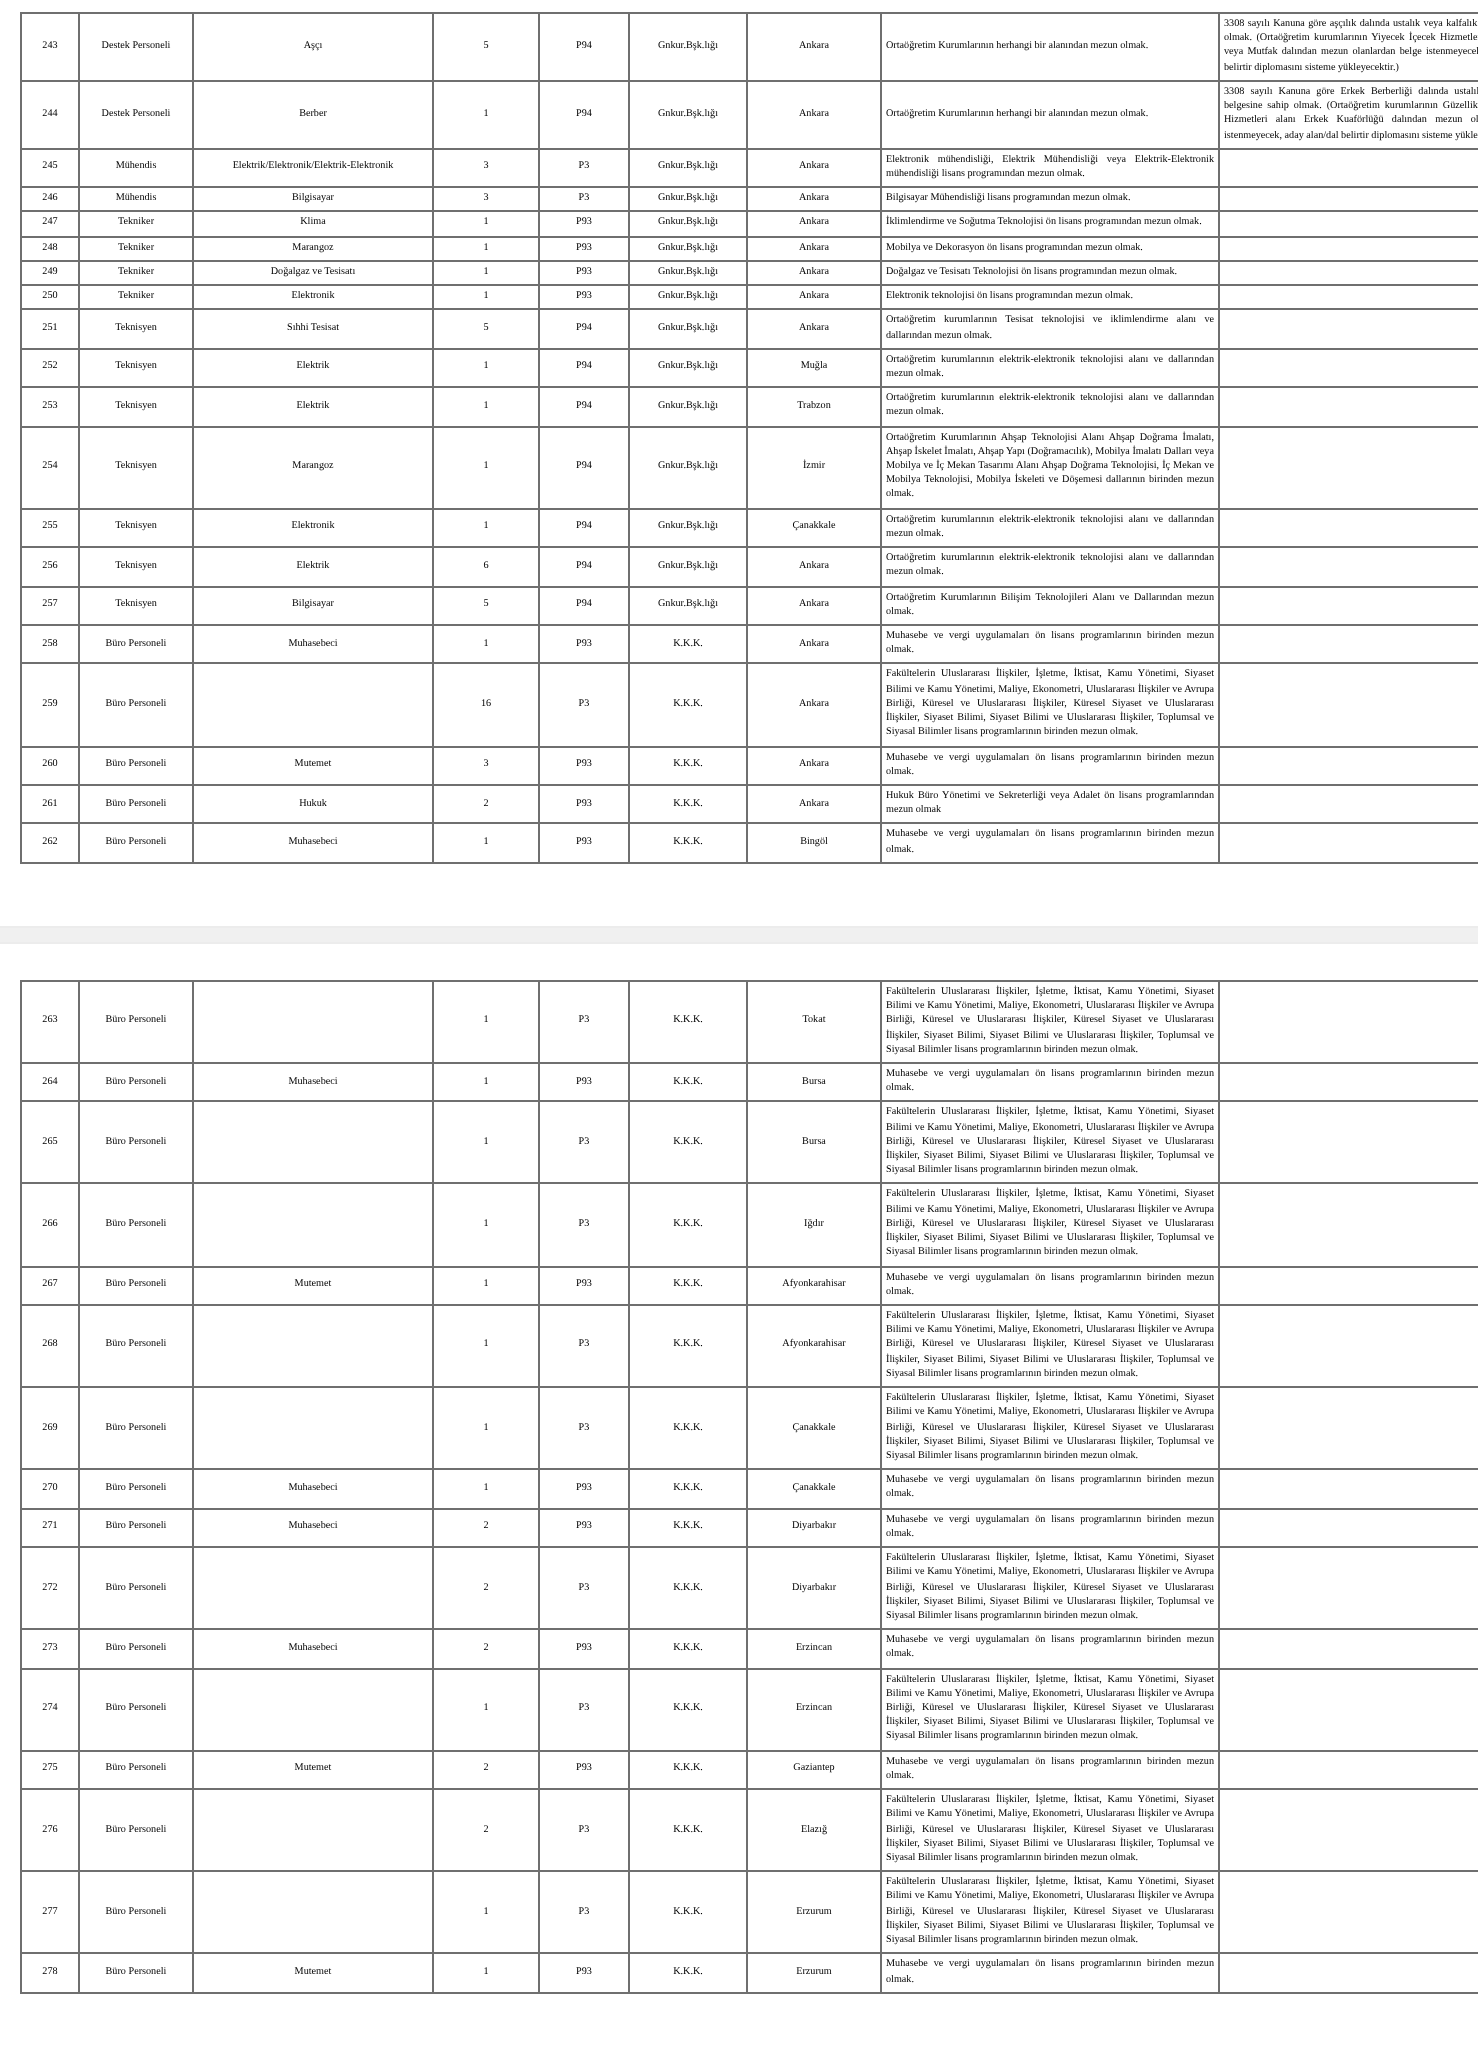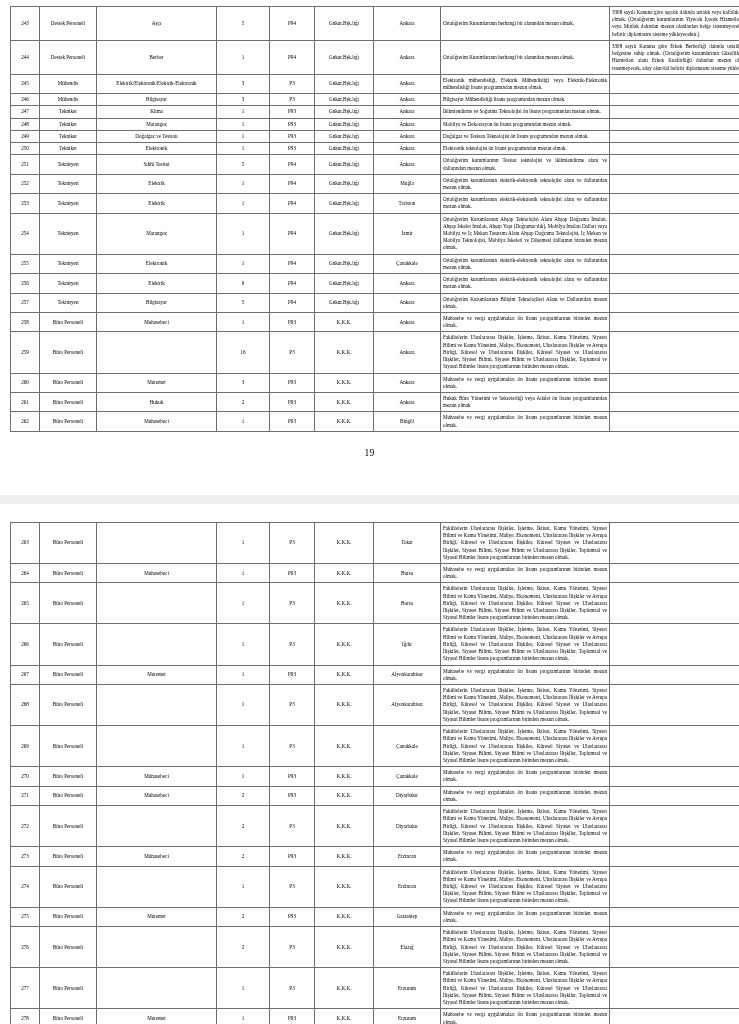--- a/index.html
+++ b/index.html
@@ -298,21 +298,20 @@
           <td class="c-brans">Muhasebeci</td>
           <td class="c-adet">1</td>
           <td class="c-kod">P93</td>
           <td class="c-kurum">K.K.K.</td>
           <td class="c-il">Bingöl</td>
           <td class="c-ogr">Muhasebe ve vergi uygulamaları ön lisans programlarının birinden mezun olmak.</td>
           <td class="c-aciklama"></td>
         </tr>
       </tbody>
   </table>
-  <div class="pagenum">19</div>
   <div class="spacer-after-num"></div>
 </div>
 
 <div class="page-gap">
   <div class="seam"></div>
 </div>
 
 <div class="page">
   <table class="kadro">
     <tbody>

